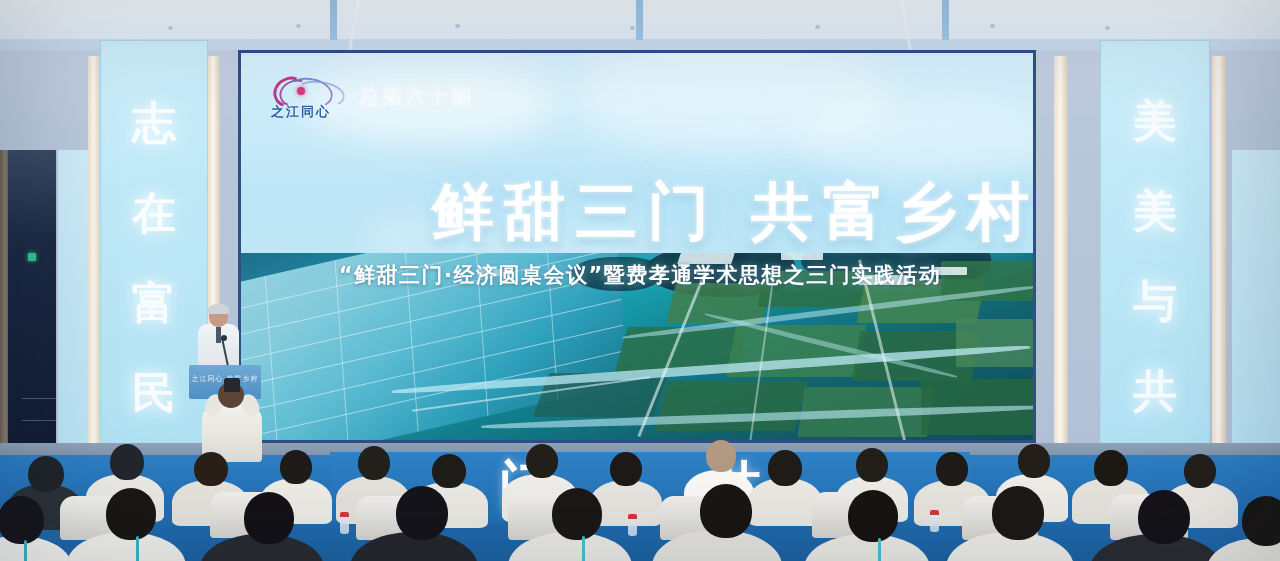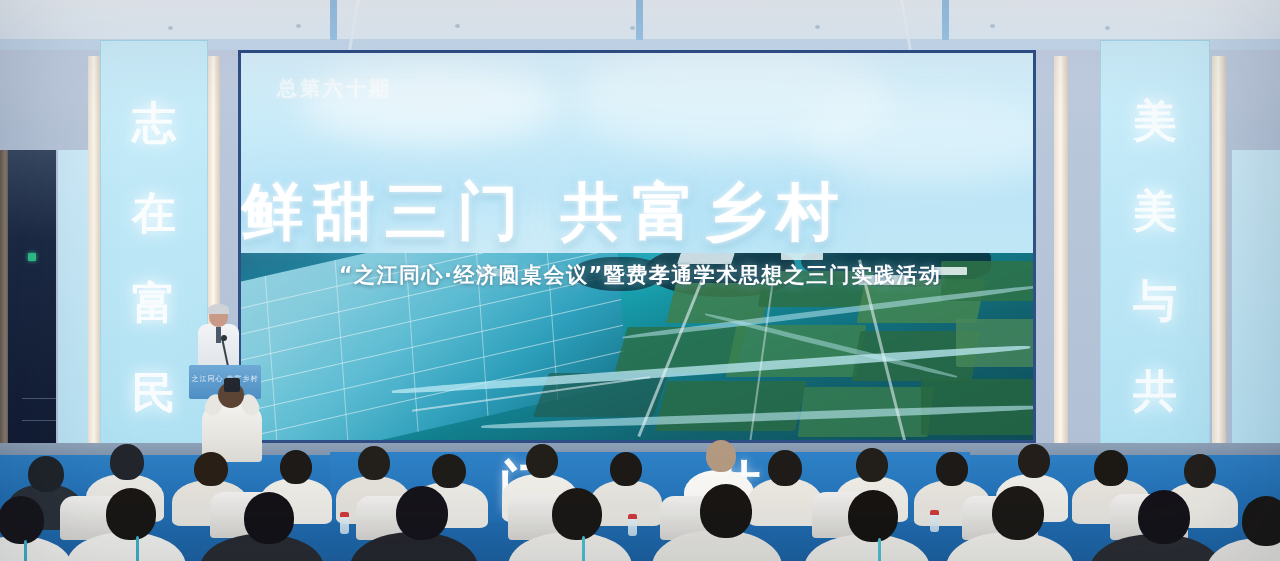--- a/index.html
+++ b/index.html
@@ -104,21 +104,21 @@
   .logo-mark { position:relative; width:74px; height:42px; }
   .ring { position:absolute; border-radius:50%; border-style:solid;
     border-color:transparent; }
   .logo-text { font-size:13px; letter-spacing:2px; color:#2f5fa8; font-weight:700;
     text-shadow:0 0 2px rgba(255,255,255,.8); }
   .logo-sub { font-size:20px; color:rgba(255,255,255,.55); letter-spacing:3px;
     font-weight:700; text-shadow:0 0 6px rgba(255,255,255,.5); margin-left:6px;
     align-self:center; }
 
   
-  .title-main { position:absolute; left:0; top:128px; width:798px; text-align:left;
+  .title-main { position:absolute; left:0; top:128px; width:798px; text-align:right;
     font-size:62px; font-weight:900; letter-spacing:10px; color:#ffffff; line-height:1;
     text-shadow:0 0 6px rgba(255,255,255,.9), 0 0 18px rgba(190,235,255,.95),
                 0 3px 10px rgba(40,120,160,.45), 0 0 40px rgba(160,225,255,.8); }
   .title-sub { position:absolute; left:0; top:208px; width:798px; text-align:center;
     font-size:21px; font-weight:700; letter-spacing:1.5px; color:#ffffff;
     text-shadow:0 1px 4px rgba(20,70,95,.65), 0 0 10px rgba(200,240,255,.6); }
   .title-date { position:absolute; left:0; top:338px; width:798px; text-align:center;
     font-size:17px; font-weight:700; letter-spacing:2px; color:#ffffff;
     text-shadow:0 1px 5px rgba(10,60,80,.8); }
 
@@ -292,25 +292,33 @@
       <div class="road" style="left:170px;top:140px;width:240px;height:2px;transform:rotate(-8deg);opacity:.7;"></div>
 
       <div class="village" style="left:438px;top:0px;width:54px;height:11px;transform:skewX(-18deg);"></div>
       <div class="village" style="left:540px;top:-2px;width:42px;height:9px;"></div>
       <div class="village" style="left:618px;top:22px;width:50px;height:10px;transform:skewX(-12deg);"></div>
       <div class="village" style="left:690px;top:14px;width:36px;height:8px;"></div>
       <div class="village" style="left:236px;top:16px;width:30px;height:7px;opacity:.7;"></div>
     </div>
 
     <div class="logo-wrap">
+      <div class="logo-mark">
+        <div class="ring" style="left:2px;top:2px;width:34px;height:30px;border-width:3px;border-top-color:#c0397f;border-left-color:#b83a88;transform:rotate(-24deg);"></div>
+        <div class="ring" style="left:8px;top:5px;width:32px;height:26px;border-width:2px;border-top-color:#8f4aa8;border-left-color:#a6409a;transform:rotate(-22deg);opacity:.9;"></div>
+        <div class="ring" style="left:16px;top:3px;width:46px;height:30px;border-width:2px;border-top-color:#6f6fd0;border-right-color:#8e6fcf;transform:rotate(10deg);opacity:.8;"></div>
+        <div class="ring" style="left:24px;top:6px;width:50px;height:26px;border-width:2px;border-top-color:#7a8fe0;border-right-color:#9a9ae6;transform:rotate(8deg);opacity:.6;"></div>
+        <div style="position:absolute;left:26px;top:12px;width:8px;height:8px;border-radius:50%;background:#d63a7a;box-shadow:0 0 5px #e05a95;"></div>
+        <div class="logo-text" style="position:absolute;left:0;top:28px;">之江同心</div>
+      </div>
       <span class="logo-sub">总第六十期</span>
     </div>
 
     <div class="title-main">鲜甜三门 共富乡村</div>
-    <div class="title-sub">“之江同心·经济圆桌会议”暨费孝通学术思想之三门实践活动</div>
+    <div class="title-sub">“鲜甜三门·经济圆桌会议”暨费孝通学术思想之三门实践活动</div>
   </div>
 
   <div class="stage-band"></div>
   <div class="stage-blue"></div>
   <div class="low-screen">
     <span class="low-char" style="left:168px;top:8px;">门</span>
     <span class="low-char" style="left:380px;top:8px;">共</span>
   </div>
 
   <div class="speaker">

